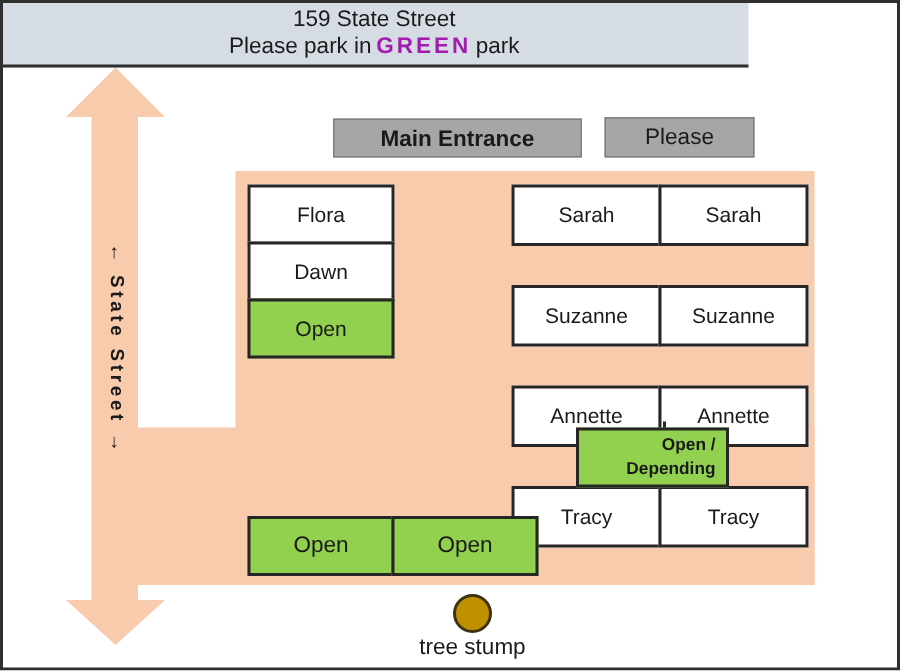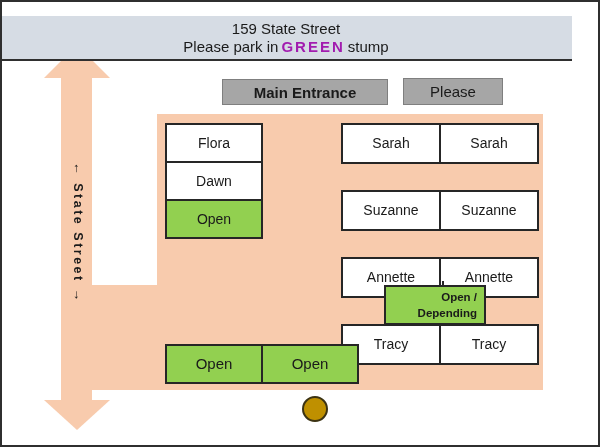--- a/index.html
+++ b/index.html
@@ -18,22 +18,22 @@
   .border-overlay {
     position: absolute;
     inset: 0;
     border: 2px solid #2f2f2f;
     pointer-events: none;
     z-index: 50;
   }
   
   .header {
     position: absolute;
-    left: 0; top: 16px;
-    width: 572px; height: 45px;
+    left: 0; top: 0;
+    width: 499px; height: 45px;
     background: #d6dce4;
     border-bottom: 2px solid #2f2f2f;
     box-sizing: border-box;
     text-align: center;
     z-index: 10;
   }
   .header .line1 {
     margin-top: 4px;
     font-size: 15px;
     line-height: 18px;
@@ -209,21 +209,21 @@
     z-index: 6;
   }
 </style>
 </head>
 <body>
 
 <div class="frame">
 
   <div class="header">
     <div class="line1">159 State Street</div>
-    <div class="line2"><span>Please park in</span><span class="green-word">GREEN</span><span>stump</span></div>
+    <div class="line2"><span>Please park in</span><span class="green-word">GREEN</span><span>park</span></div>
   </div>
 
   <div class="lot-main"></div>
   <div class="lot-strip"></div>
 
   <div class="arrow-shaft"></div>
   <div class="arrow-head-top"></div>
   <div class="arrow-head-bottom"></div>
   <div class="street-label">← State Street →</div>
 
@@ -255,15 +255,16 @@
   <div class="conditional-spot">
     <div>Open / Depending</div>
   </div>
 
   <div class="bottom-row">
     <div class="spot green">Open</div>
     <div class="spot green">Open</div>
   </div>
 
   <div class="stump-circle"></div>
+  <div class="stump-label">tree stump</div>
 
   <div class="border-overlay"></div>
 </div>
 
 </body></html>

